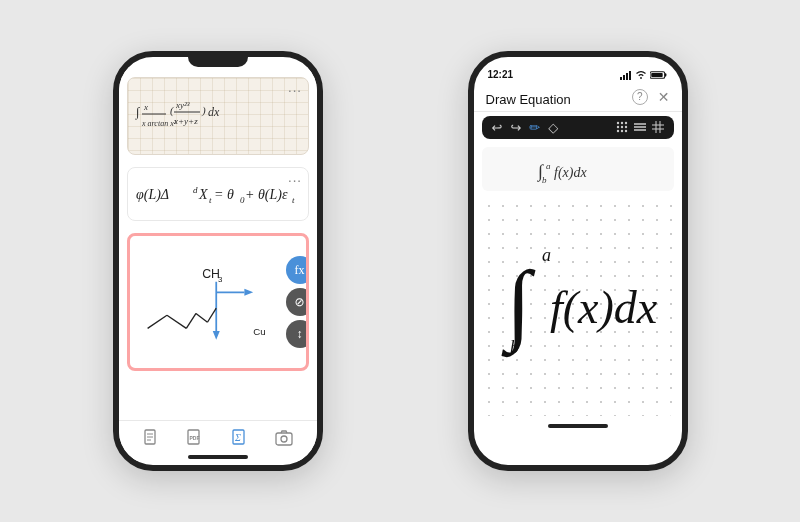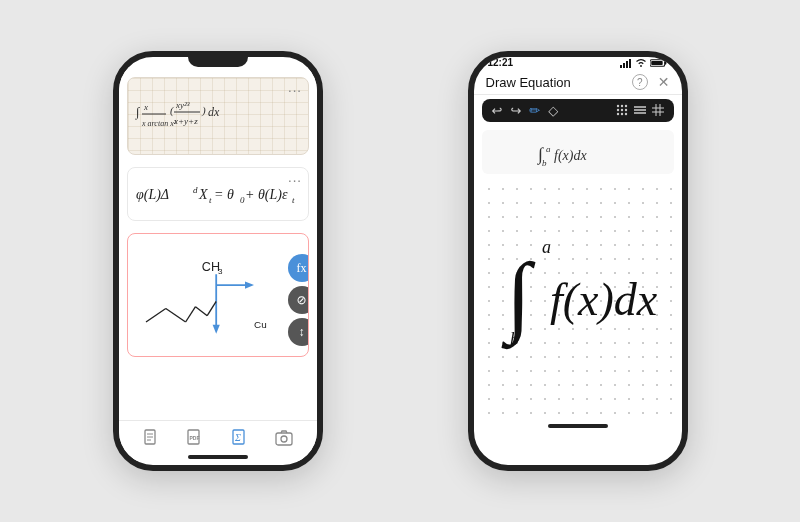--- a/index.html
+++ b/index.html
@@ -113,22 +113,22 @@
     }
 
     .card-2-math {
       font-style: italic;
       font-size: 13px;
       color: #14532d;
     }
 
     
     .card-3 {
-      height: 124px;
-      border: 1px solid #fca5a5;
+      height: 138px;
+      border: 3px solid #fca5a5;
       overflow: hidden;
       position: relative;
       text-align: right;
     }
 
     .card-3-inner {
       width: 100%;
       height: 100%;
       position: relative;
     }
@@ -228,20 +228,21 @@
       align-items: center;
       justify-content: space-between;
       padding: 4px 12px 4px;
       border-bottom: 1px solid #e8e8e8;
     }
 
     .draw-eq-title {
       font-size: 13px;
       font-weight: 500;
       color: #111;
+      margin-top: 6px;
     }
 
     .header-icons {
       display: flex;
       gap: 10px;
       align-items: center;
     }
 
     .header-icon {
       font-size: 13px;
@@ -460,21 +461,21 @@
         </div>
       </div>
 
       <div class="home-indicator"></div>
     </div>
   </div>
 
   <div class="phone phone-right">
     <div class="phone-right-content">
 
-      <div class="status-bar" style="display:flex;justify-content:space-between;align-items:center;padding:0 14px 2px;font-size:10px;font-weight:600;color:#111;">
+      <div class="status-bar" style="display:flex;justify-content:space-between;align-items:center;padding:12px 14px 2px;font-size:10px;font-weight:600;color:#111;">
         <span>12:21</span>
         <div class="status-icons">
           <svg width="12" height="10" viewBox="0 0 12 10">
             <rect x="0" y="7" width="2" height="3" fill="#111"></rect>
             <rect x="3" y="5" width="2" height="5" fill="#111"></rect>
             <rect x="6" y="3" width="2" height="7" fill="#111"></rect>
             <rect x="9" y="1" width="2" height="9" fill="#111"></rect>
           </svg>
           <svg width="12" height="10" viewBox="0 0 16 12">
             <path d="M8 9 Q8 9 8 9" stroke="#111" stroke-width="2" fill="none"></path>

